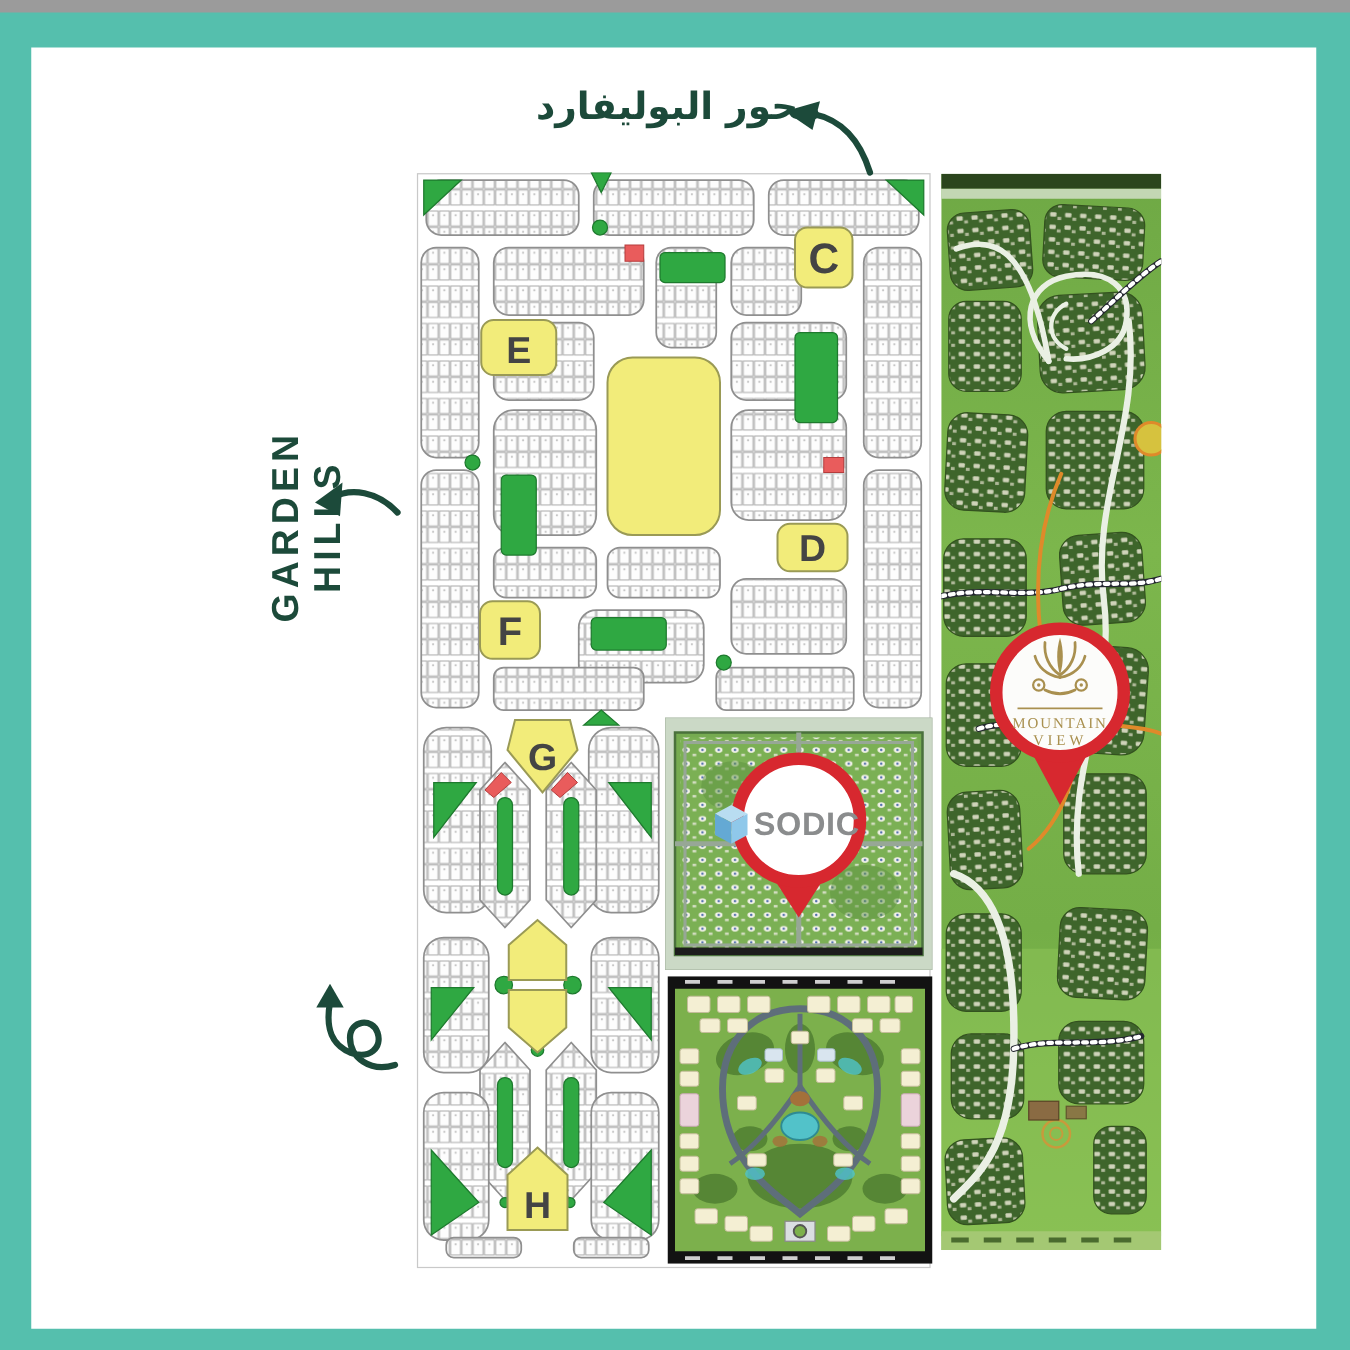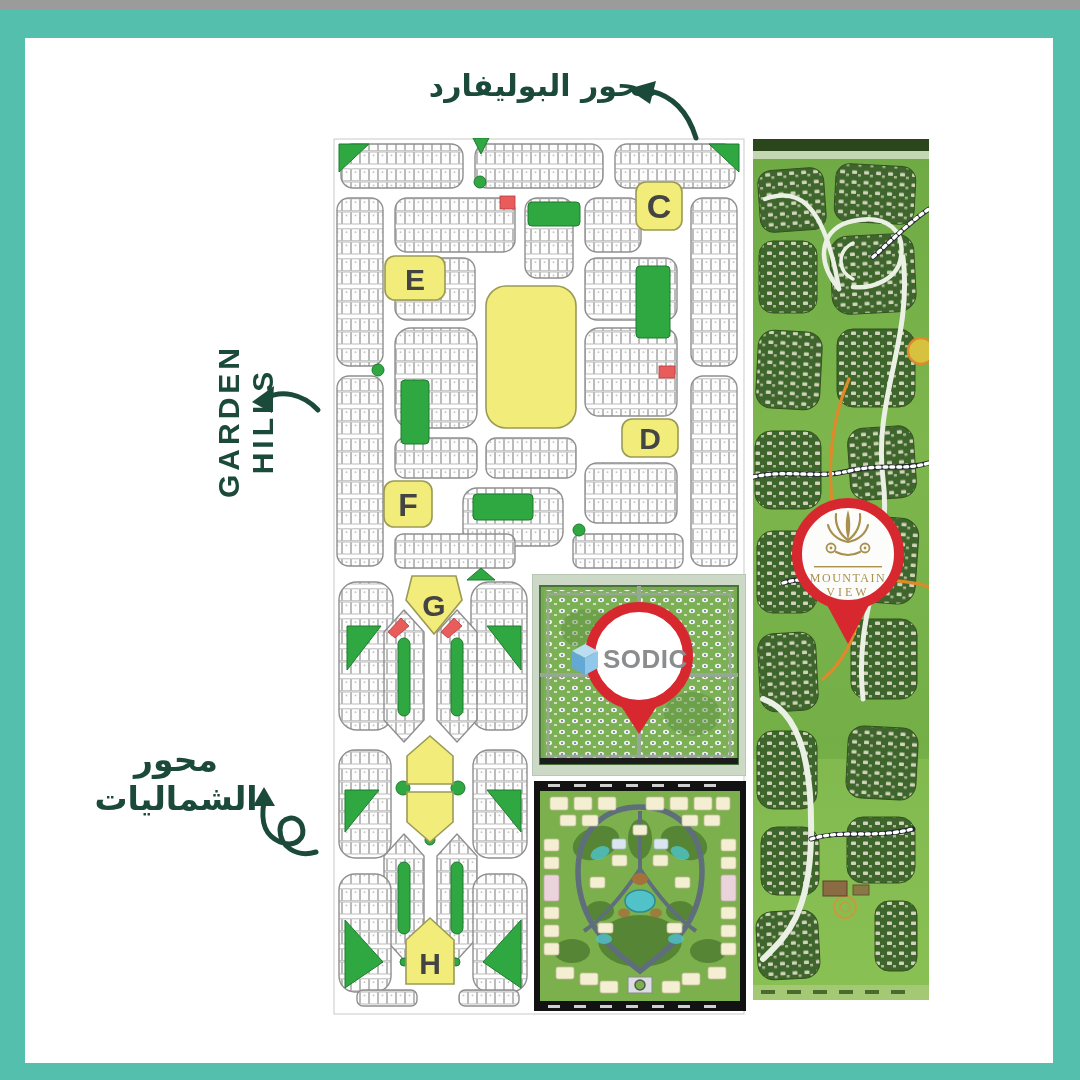--- a/index.html
+++ b/index.html
@@ -398,18 +398,17 @@
     <path class="arrow" d="M78,58 C70,32 56,16 32,11"></path>
     <polygon class="ah" points="10,9 38,1 32,24"></polygon>
   </svg>
 
   <div class="abs lbl lbl-gh">GARDEN HILLS</div>
   <svg class="abs" style="left:250px;top:380px;" width="72" height="48" viewBox="0 0 72 48">
     <path class="arrow" d="M68,30 C52,13 31,10 16,18"></path>
     <polygon class="ah" points="2,22 24,6 22,33"></polygon>
   </svg>
 
-  <div class="abs lbl lbl-ar lbl-bottom" dir="rtl">محور الشماليات</div>
   <svg class="abs" style="left:236px;top:786px;" width="90" height="105" viewBox="0 0 90 105">
     <path class="arrow" d="M28,16 C24,38 30,50 44,56 C60,62 70,52 66,40 C62,28 44,30 44,44 C44,60 60,72 80,66"></path>
     <polygon class="ah" points="17,20 39,20 28,1"></polygon>
   </svg>
 </div>
 
 </body></html>

